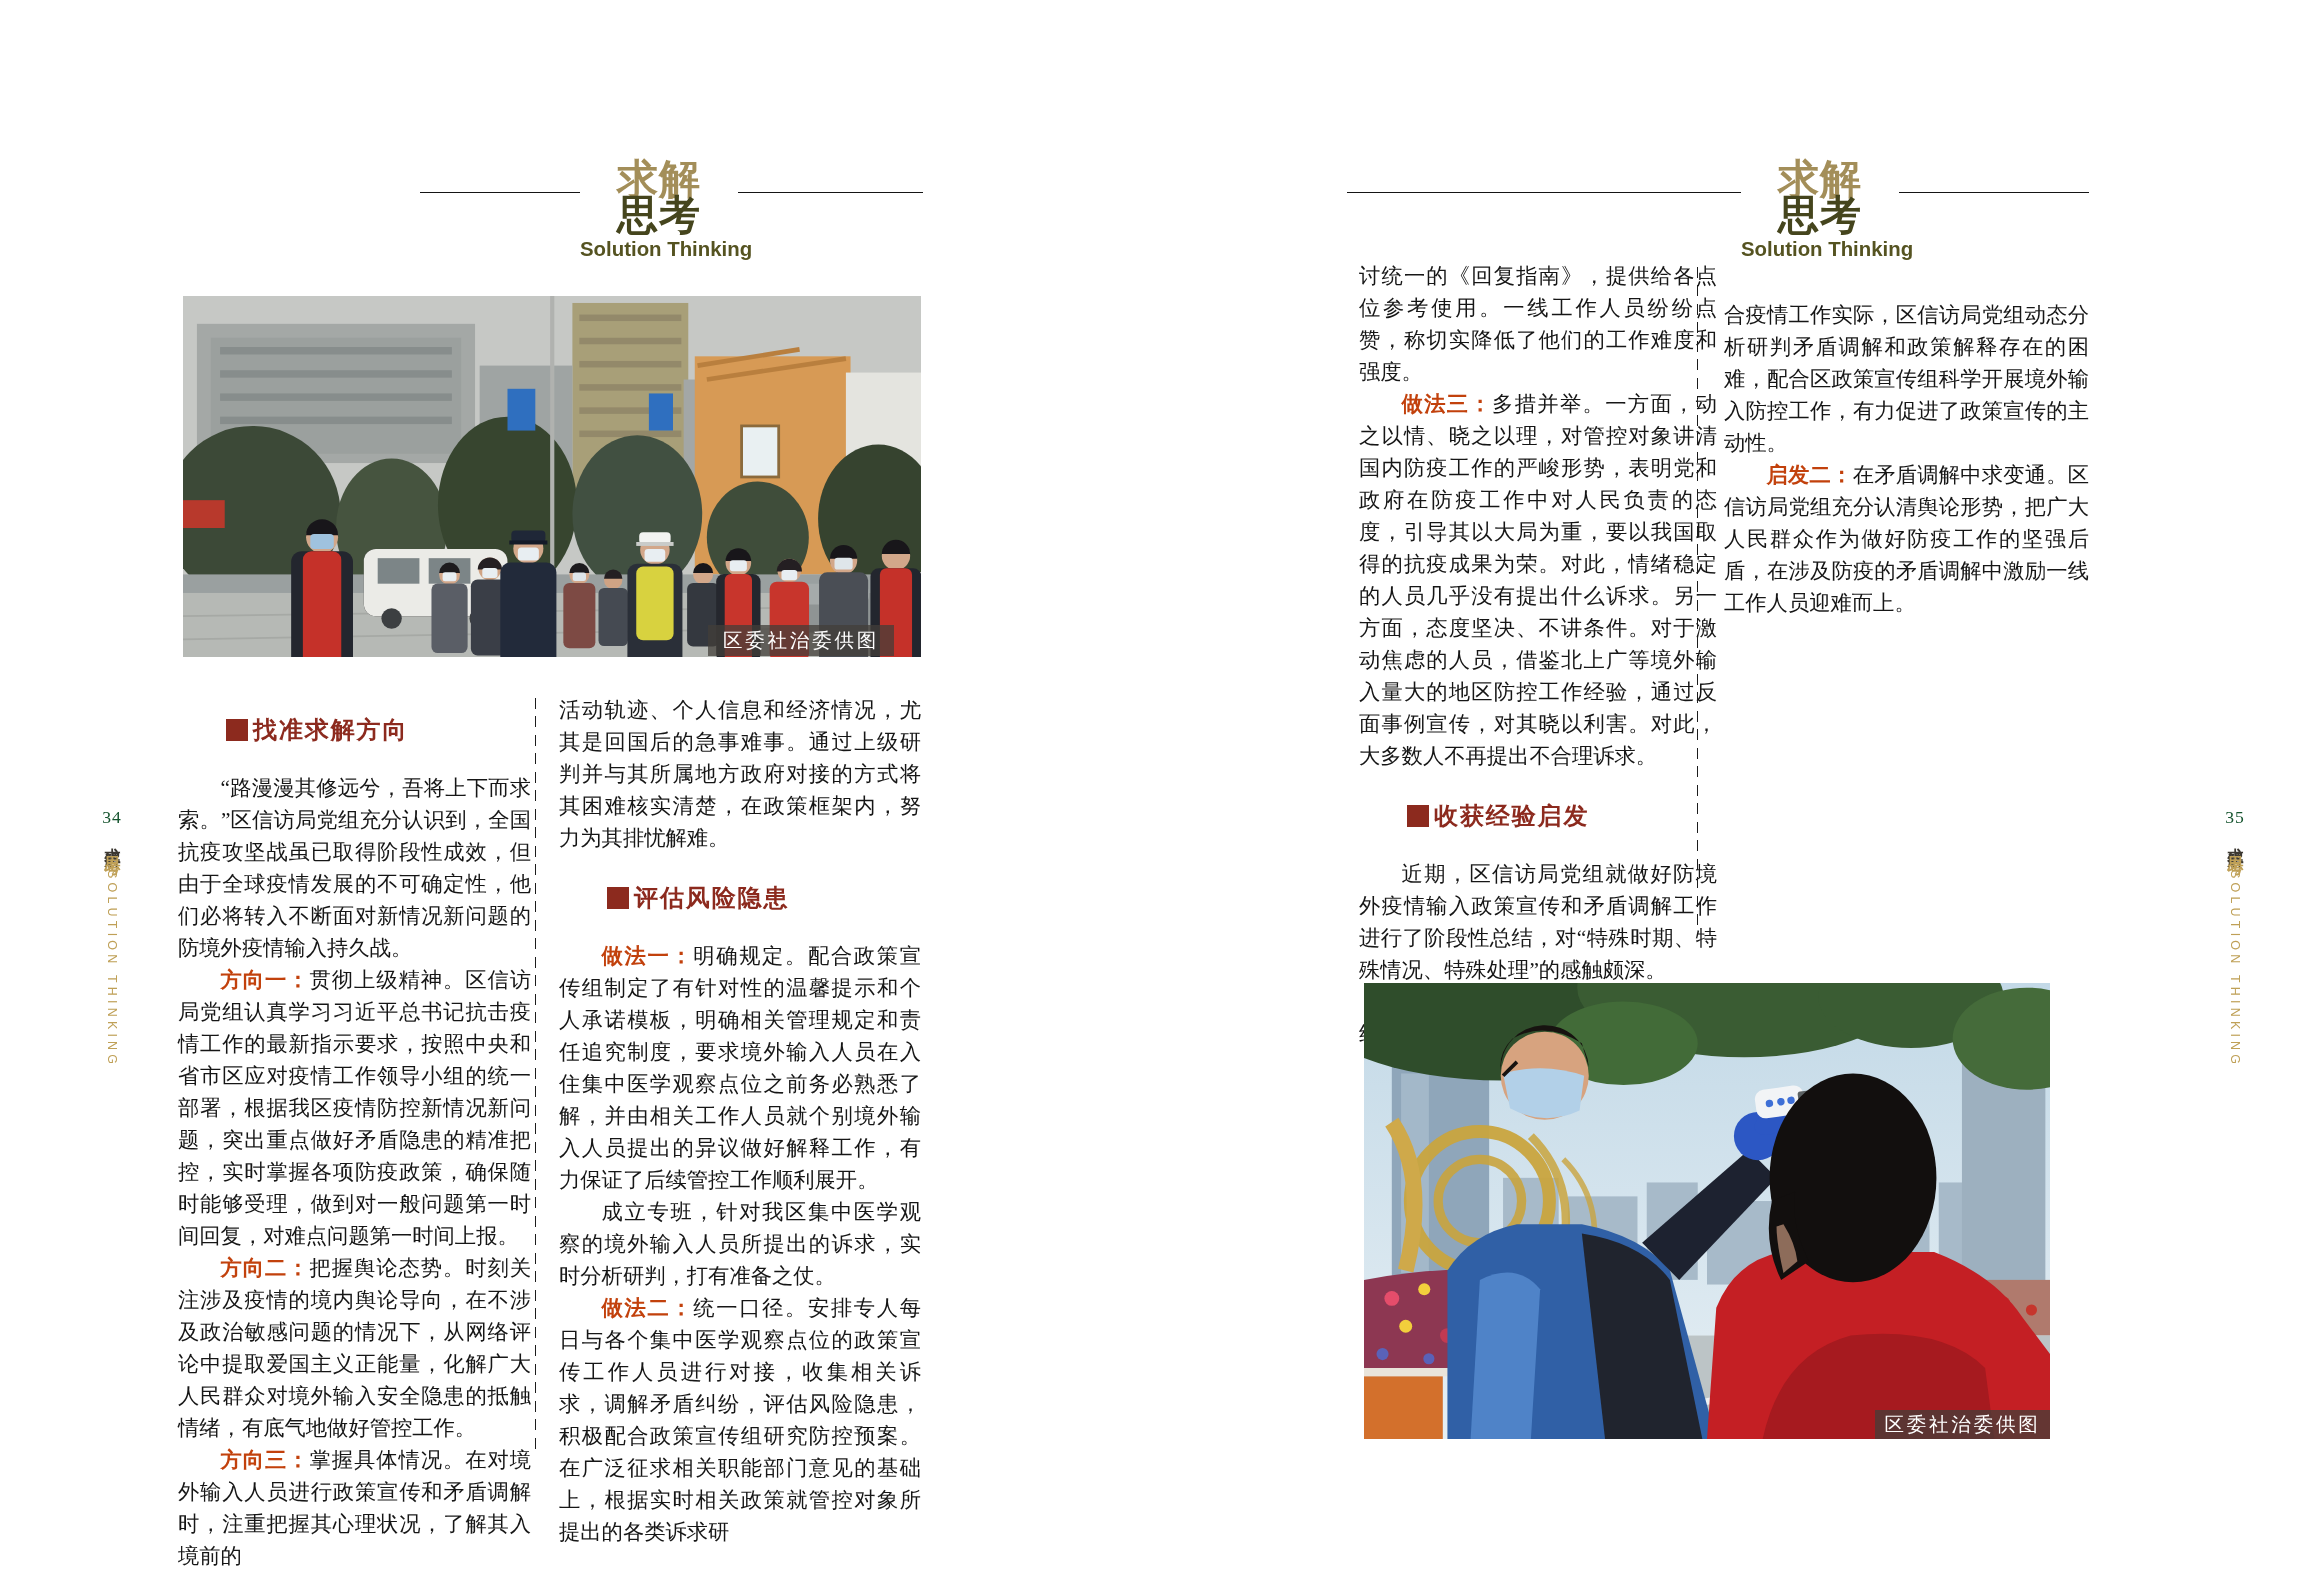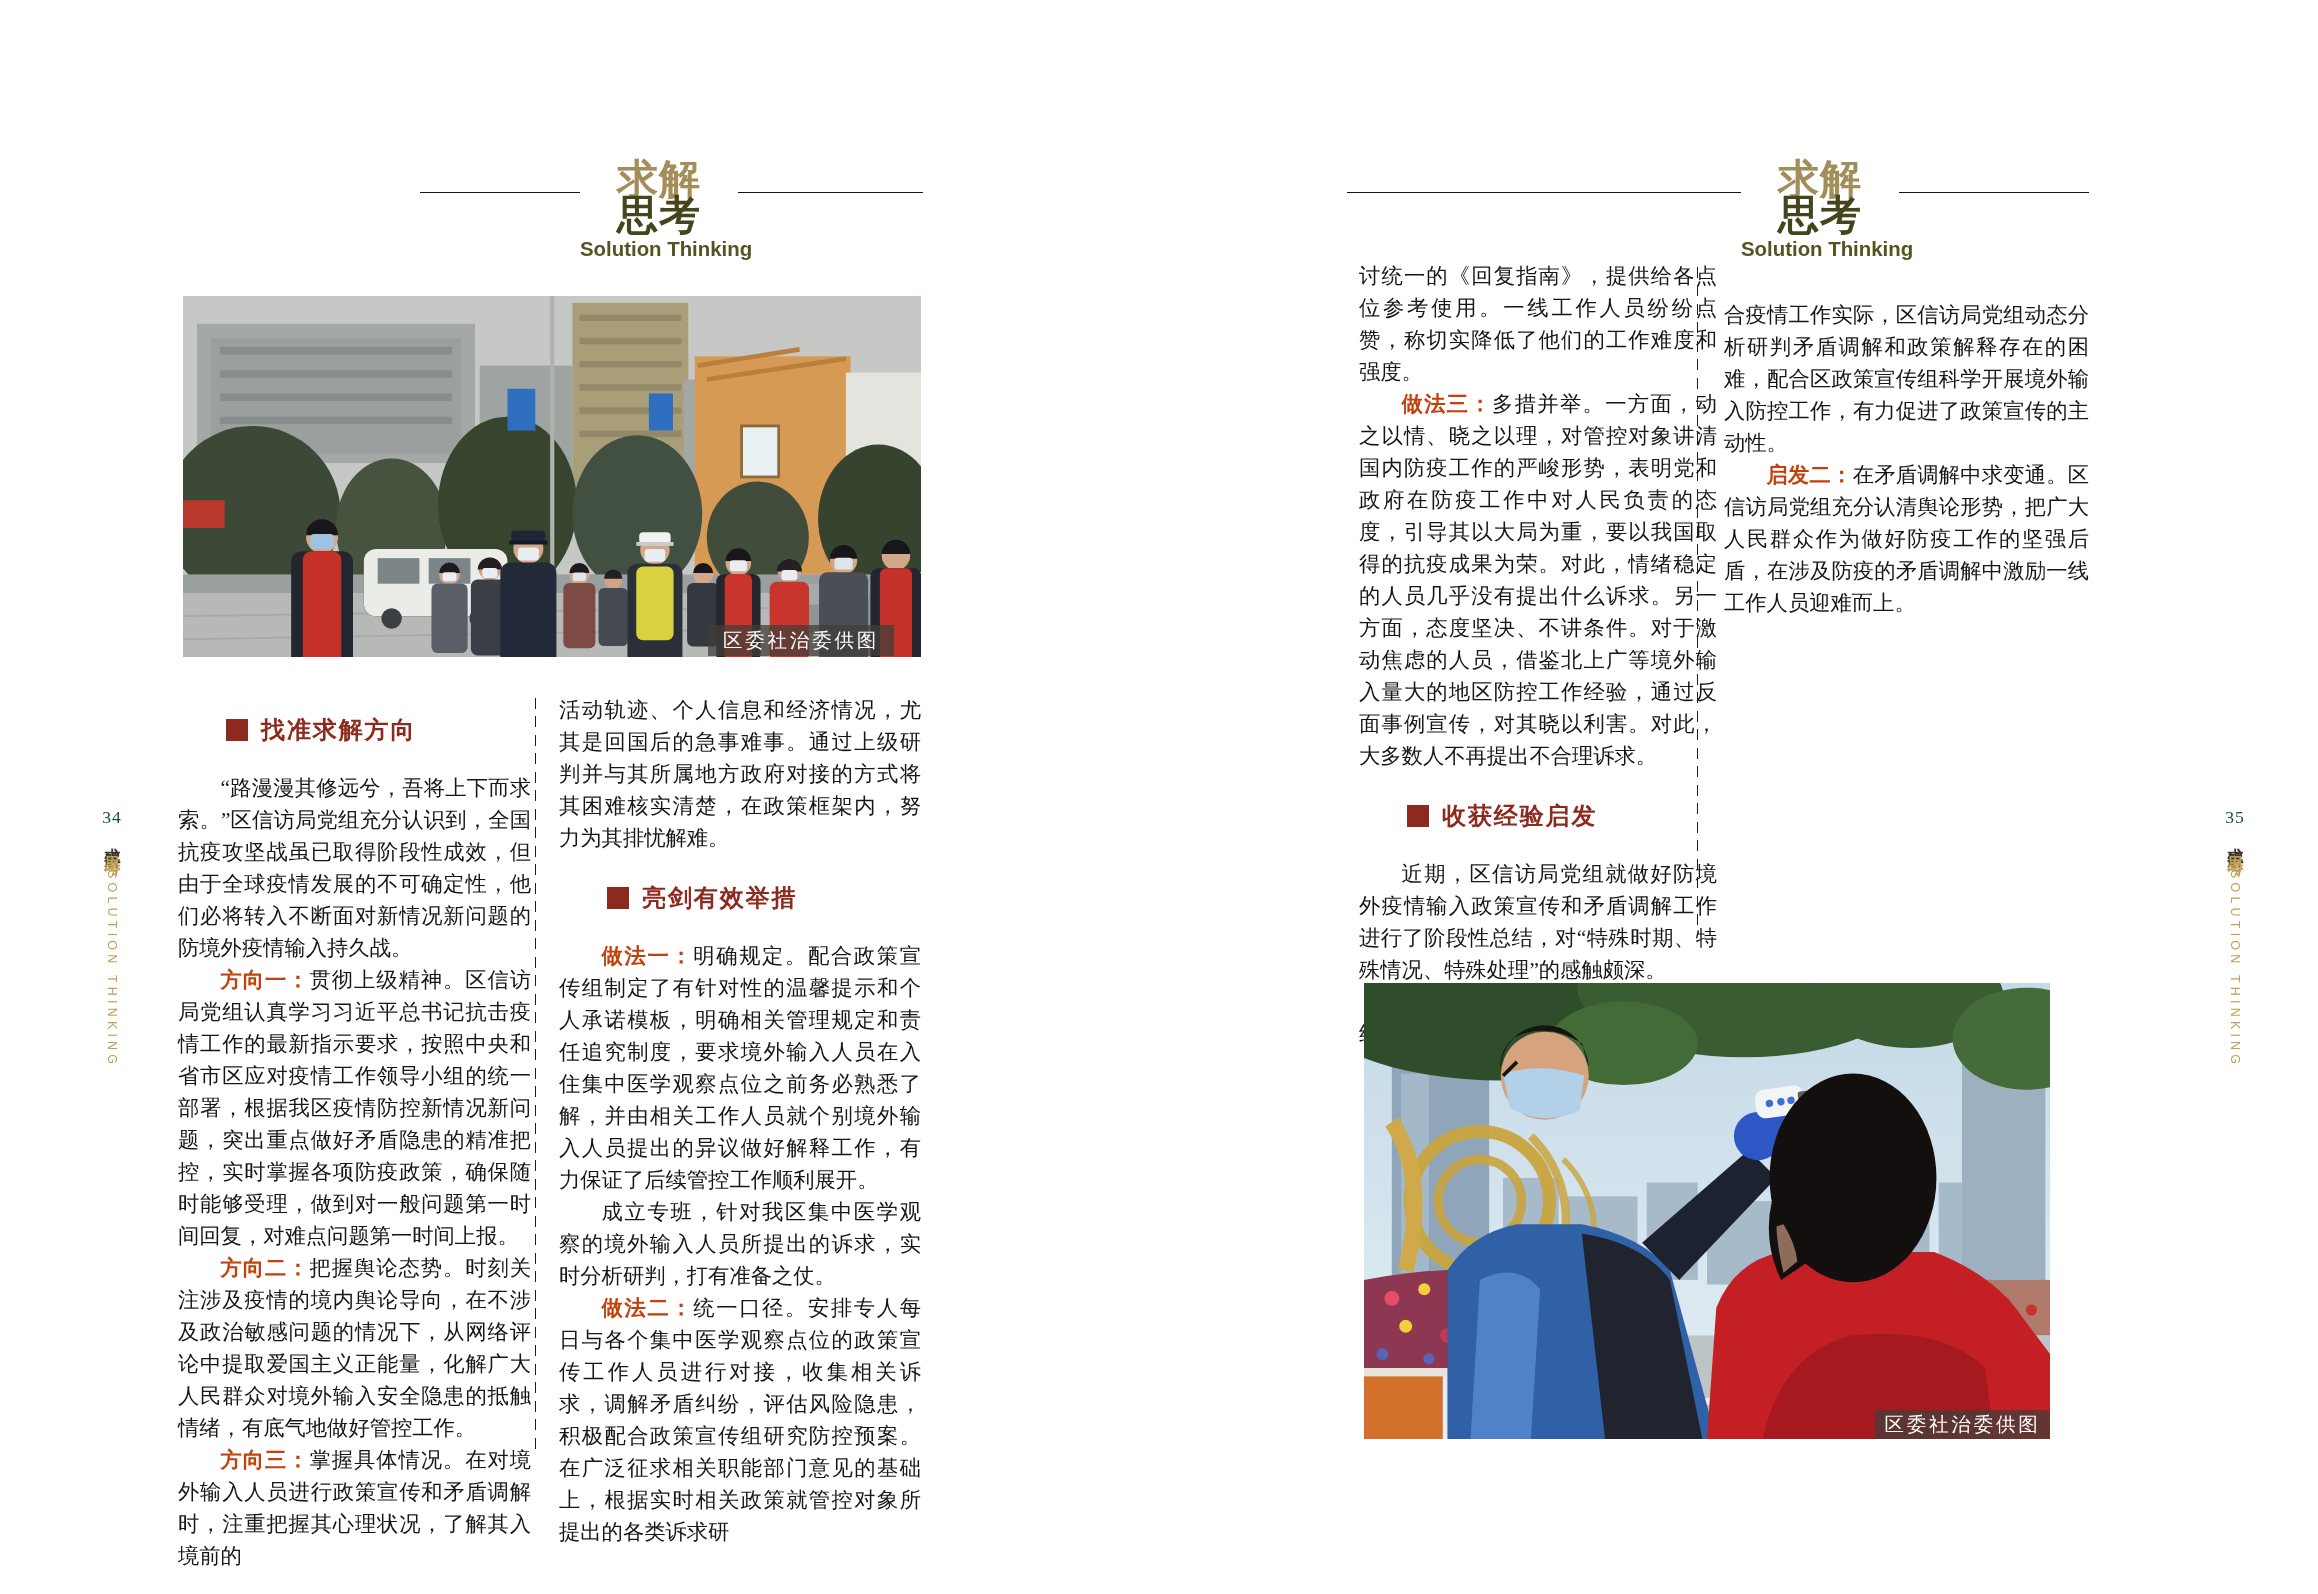--- a/index.html
+++ b/index.html
@@ -12,21 +12,21 @@
              font-size:41px;letter-spacing:0.9px;color:var(--logo-tan);}
   .logo .zh2{display:block;font-family:"Liberation Sans",sans-serif;font-weight:700;
              font-size:41px;letter-spacing:0.9px;color:var(--logo-olive);margin-top:-4.6px;}
   .logo .en{display:block;font-family:"Liberation Sans",sans-serif;font-weight:700;
             font-size:20.4px;color:var(--logo-en);margin-top:2.8px;white-space:nowrap;}
   
   .col{position:absolute;font-size:21.3px;line-height:32px;text-align:justify;}
   .col p{margin:0;text-indent:2em;}
   .col p.cont{text-indent:0;}
   .col p b{font-family:"Liberation Sans",sans-serif;font-weight:700;color:#c2410c;}
-  .sec-head{display:flex;align-items:center;gap:13px;margin:28px 0 26px;
+  .sec-head{display:flex;align-items:center;gap:5px;margin:28px 0 26px;
             font-family:"Liberation Sans",sans-serif;font-weight:700;
             font-size:24px;color:var(--accent);letter-spacing:1.9px;padding-left:48px;}
   .sec-head:first-child{margin-top:20.4px;}
   .sec-head .sq{width:22px;height:22px;background:var(--accent);flex:0 0 auto;}
   .divider{position:absolute;width:1.4px;
            background:repeating-linear-gradient(to bottom,#1c1c1c 0 11px,transparent 11px 18.5px);}
   
   figure{margin:5px;position:absolute;}
   figure svg{display:block;width:100%;height:100%;}
   .caption{position:absolute;background:rgba(66,62,56,.74);color:#ffffff;
@@ -216,21 +216,21 @@
       <p>“路漫漫其修远兮，吾将上下而求索。”区信访局党组充分认识到，全国抗疫攻坚战虽已取得阶段性成效，但由于全球疫情发展的不可确定性，他们必将转入不断面对新情况新问题的防境外疫情输入持久战。</p>
       <p><b>方向一：</b>贯彻上级精神。区信访局党组认真学习习近平总书记抗击疫情工作的最新指示要求，按照中央和省市区应对疫情工作领导小组的统一部署，根据我区疫情防控新情况新问题，突出重点做好矛盾隐患的精准把控，实时掌握各项防疫政策，确保随时能够受理，做到对一般问题第一时间回复，对难点问题第一时间上报。</p>
       <p><b>方向二：</b>把握舆论态势。时刻关注涉及疫情的境内舆论导向，在不涉及政治敏感问题的情况下，从网络评论中提取爱国主义正能量，化解广大人民群众对境外输入安全隐患的抵触情绪，有底气地做好管控工作。</p>
       <p><b>方向三：</b>掌握具体情况。在对境外输入人员进行政策宣传和矛盾调解时，注重把握其心理状况，了解其入境前的</p>
     </div>
   <div class="divider" style="left:535px;top:698px;height:756px;"></div>
   <div class="col" style="left:559px;top:694px;width:362px;">
       <p class="cont">活动轨迹、个人信息和经济情况，尤其是回国后的急事难事。通过上级研判并与其所属地方政府对接的方式将其困难核实清楚，在政策框架内，努力为其排忧解难。</p>
       <div class="sec-head">
         <span class="sq"></span>
-        <span>亮剑有效举措</span>
+        <span>评估风险隐患</span>
       </div>
       <p><b>做法一：</b>明确规定。配合政策宣传组制定了有针对性的温馨提示和个人承诺模板，明确相关管理规定和责任追究制度，要求境外输入人员在入住集中医学观察点位之前务必熟悉了解，并由相关工作人员就个别境外输入人员提出的异议做好解释工作，有力保证了后续管控工作顺利展开。</p>
       <p>成立专班，针对我区集中医学观察的境外输入人员所提出的诉求，实时分析研判，打有准备之仗。</p>
       <p><b>做法二：</b>统一口径。安排专人每日与各个集中医学观察点位的政策宣传工作人员进行对接，收集相关诉求，调解矛盾纠纷，评估风险隐患，积极配合政策宣传组研究防控预案。在广泛征求相关职能部门意见的基础上，根据实时相关政策就管控对象所提出的各类诉求研</p>
     </div>
 
   <div class="side" style="left:91px;top:807px;">
     <div class="pn">34</div>
     <div class="zh">
       <span class="dk">求解</span><span class="gd">思考</span>

